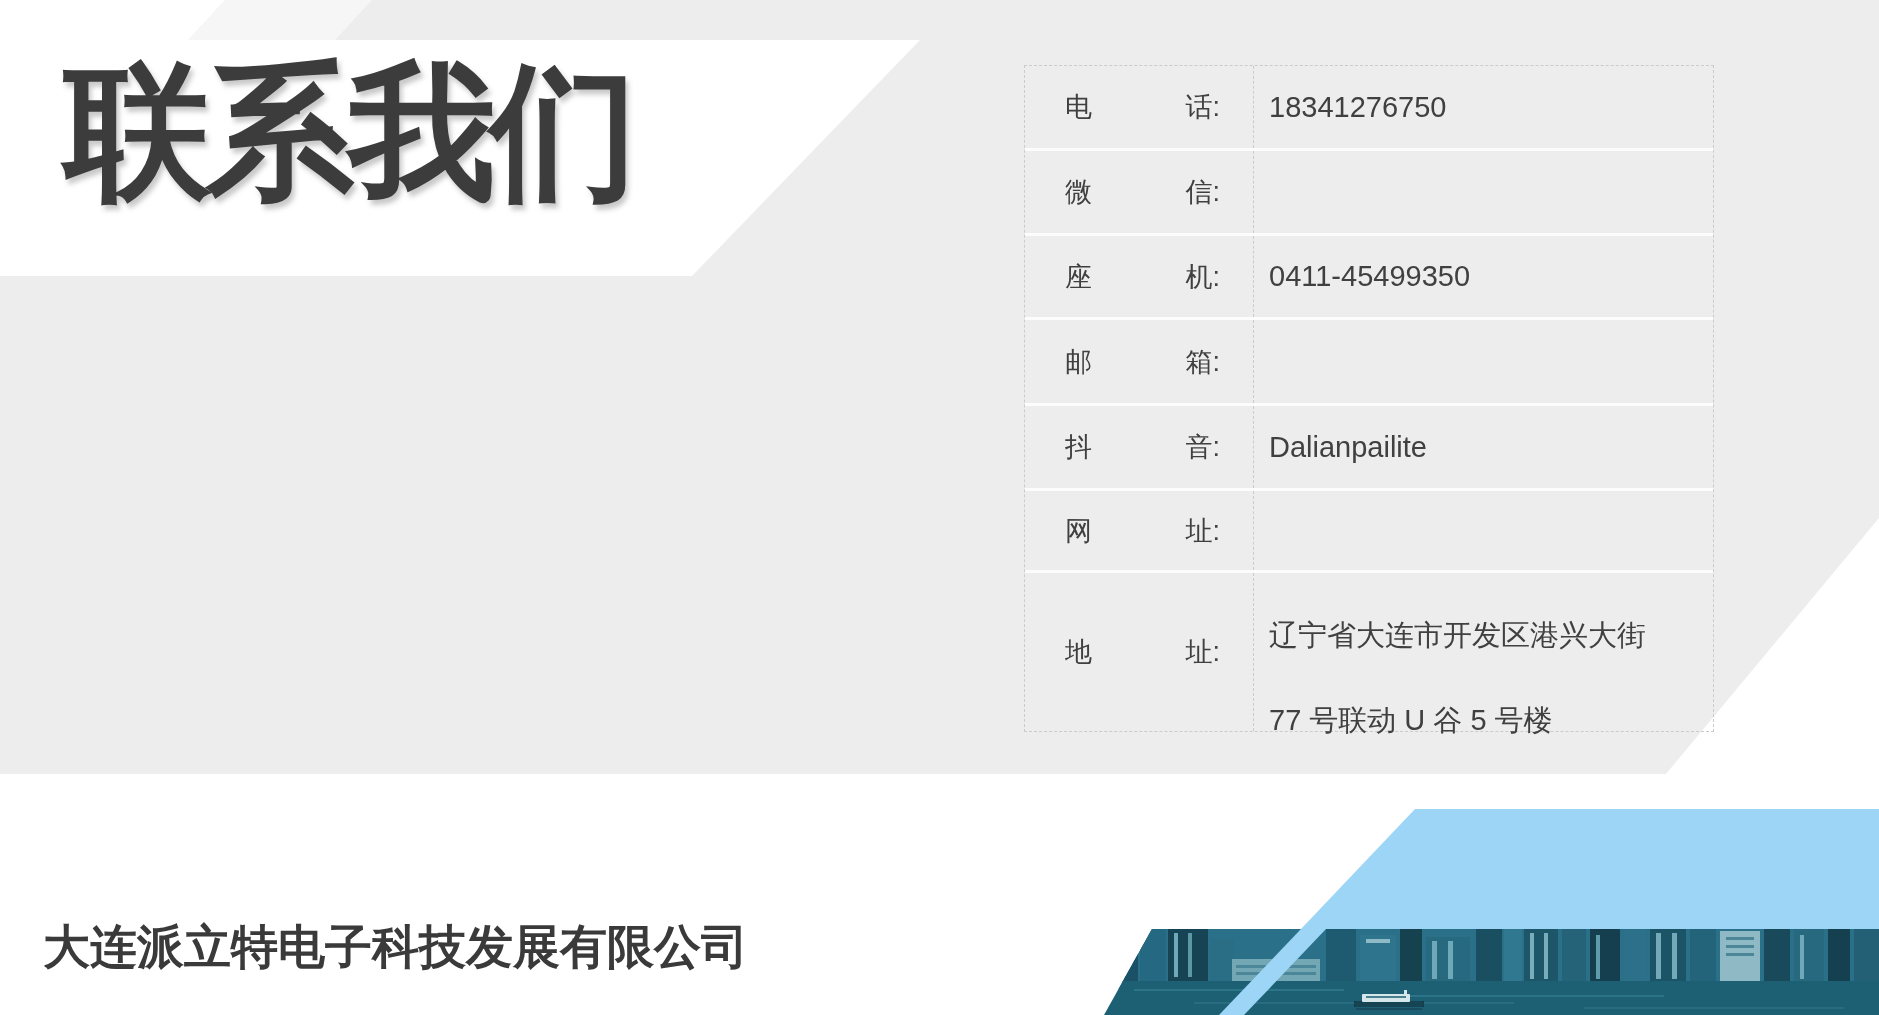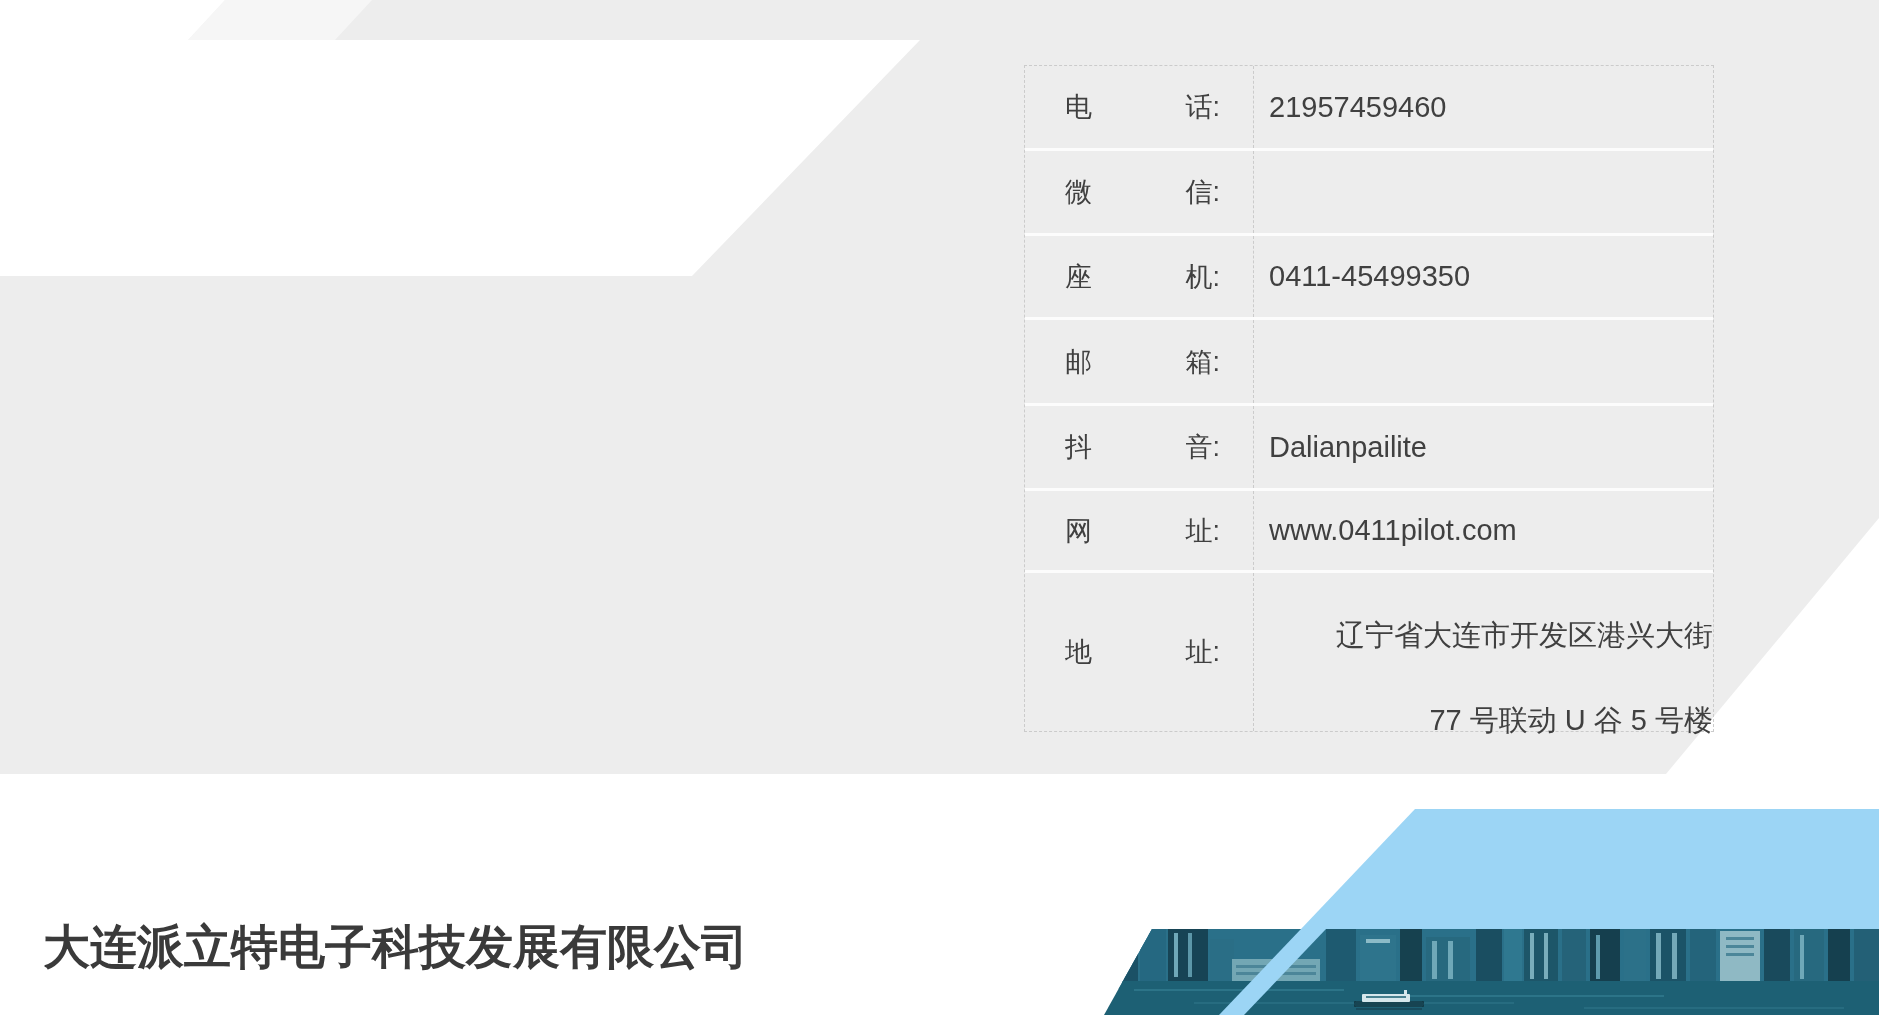--- a/index.html
+++ b/index.html
@@ -46,21 +46,21 @@
   }
   .label-inner{
     width:155px;display:flex;justify-content:space-between;
     font-size:27px;color:#404040;
   }
   .cell-value{
     flex:1;display:flex;align-items:center;padding-left:15px;
     font-size:29px;color:#404040;
   }
   .cell-value.multi{
-    flex-direction:column;align-items:flex-end;justify-content:center;
+    flex-direction:column;align-items:flex-start;justify-content:center;
     line-height:85px;padding-top:52px;box-sizing:border-box;
   }
   
   .company-name{
     position:absolute;left:43px;top:916px;
     font-size:47px;font-weight:bold;color:#3A3A3A;
     letter-spacing:0px;white-space:nowrap;
   }
   
   .city-photo{
@@ -78,31 +78,32 @@
 </style>
 </head>
 <body>
 
 <div class="slide">
 
   <div class="abs gray-band"></div>
   <div class="abs banner-highlight"></div>
   <div class="abs white-banner"></div>
 
+  <div class="page-title">联系我们</div>
 
   <div class="contact-table">
 
     <div class="crow r0">
       <div class="cell-label">
         <span class="label-inner">
           <span>电</span>
           <span>话:</span>
         </span>
       </div>
-      <div class="cell-value">21957459460</div>
+      <div class="cell-value">18341276750</div>
     </div>
 
     <div class="crow r1">
       <div class="cell-label">
         <span class="label-inner">
           <span>微</span>
           <span>信:</span>
         </span>
       </div>
     </div>
@@ -136,21 +137,20 @@
       <div class="cell-value">Dalianpailite</div>
     </div>
 
     <div class="crow r5">
       <div class="cell-label">
         <span class="label-inner">
           <span>网</span>
           <span>址:</span>
         </span>
       </div>
-      <div class="cell-value">www.0411pilot.com</div>
     </div>
 
     <div class="crow r6">
       <div class="cell-label">
         <span class="label-inner">
           <span>地</span>
           <span>址:</span>
         </span>
       </div>
       <div class="cell-value multi">

